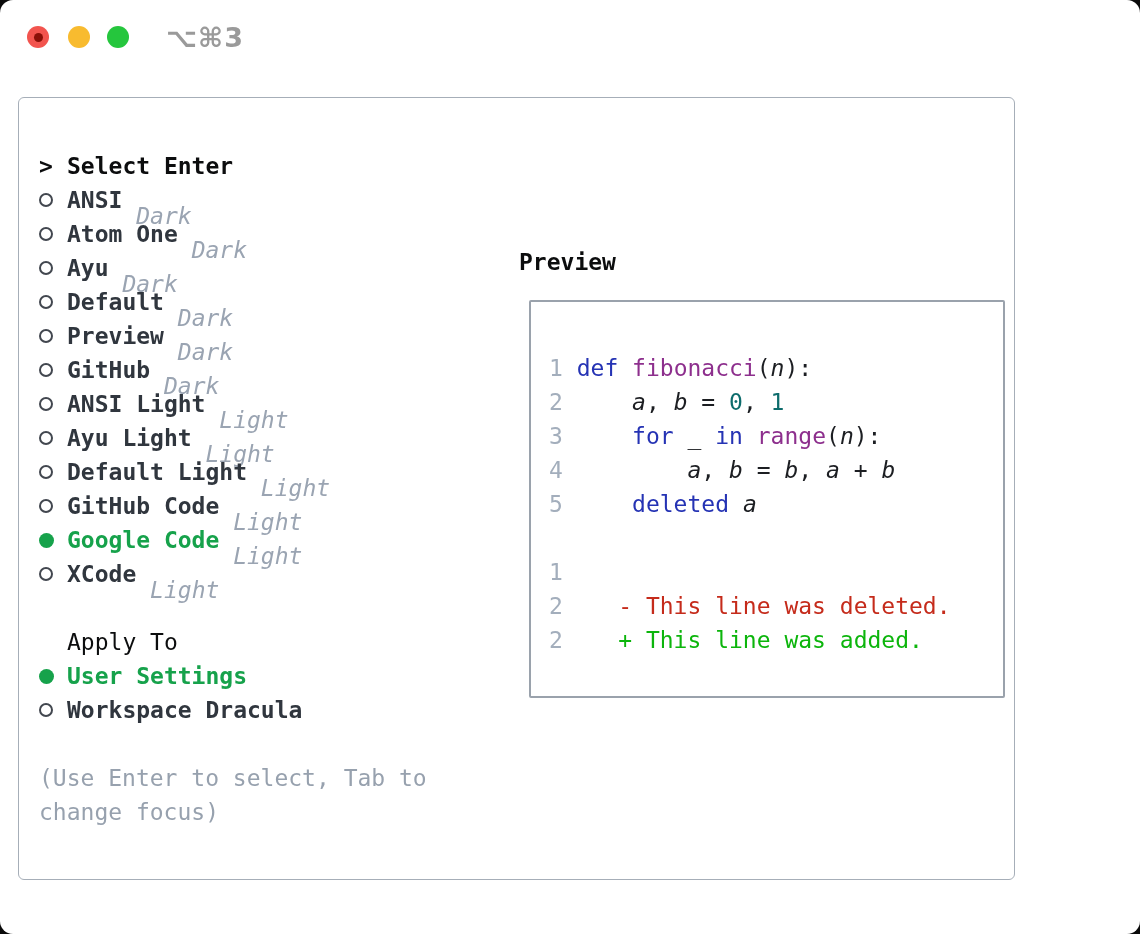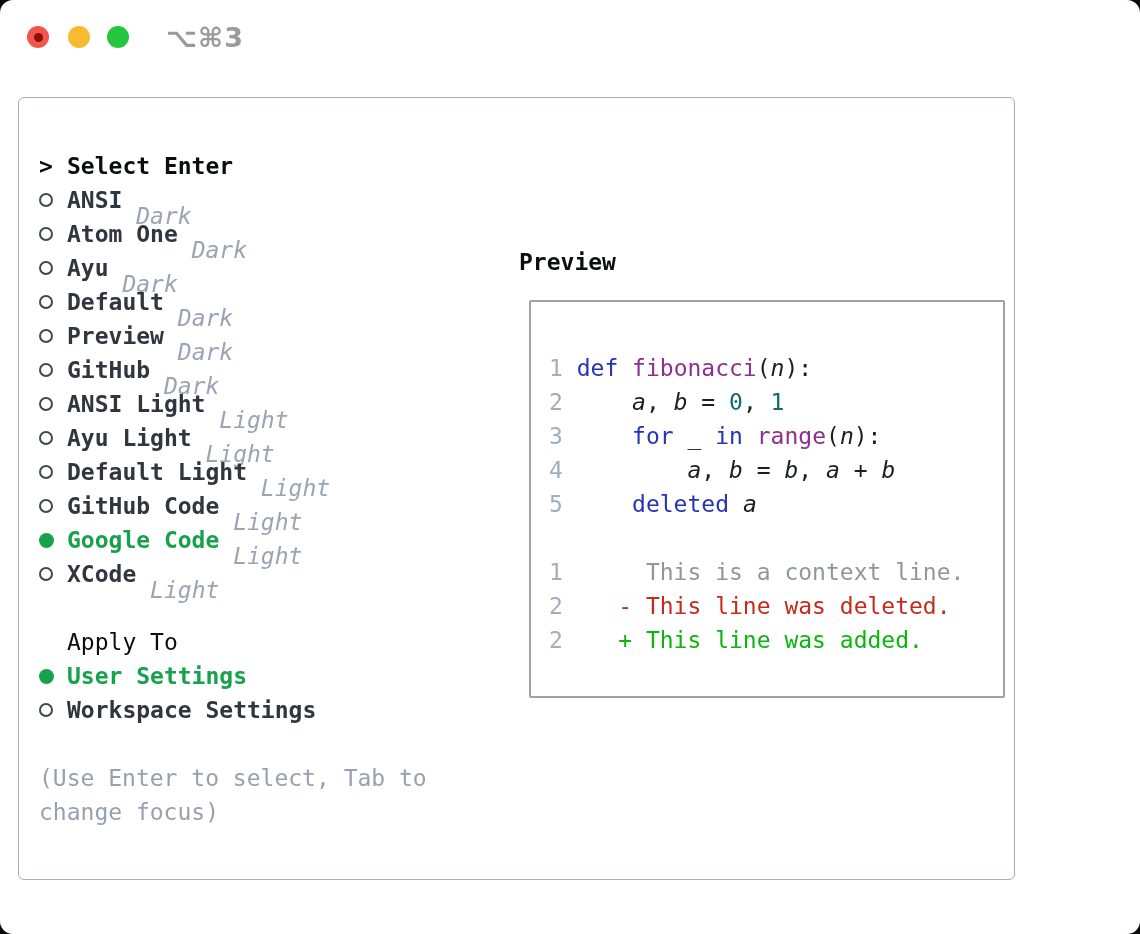--- a/index.html
+++ b/index.html
@@ -76,36 +76,36 @@
           <div class="row theme-row"><span class="mark"><span class="ring"></span></span><span class="tname">GitHub Code</span><span class="ttag">Light</span></div>
           <div class="row theme-row sel"><span class="mark"><span class="dot"></span></span><span class="tname">Google Code</span><span class="ttag">Light</span></div>
           <div class="row theme-row"><span class="mark"><span class="ring"></span></span><span class="tname">XCode</span><span class="ttag">Light</span></div>
         </div>
       <div class="row"></div>
       <div class="row apply-hdr">
         <span class="mark"></span><span>Apply To</span>
       </div>
       <div id="apply-list">
           <div class="row theme-row sel"><span class="mark"><span class="dot"></span></span><span class="tname">User Settings</span></div>
-          <div class="row theme-row"><span class="mark"><span class="ring"></span></span><span class="tname">Workspace Settings</span></div>
+          <div class="row theme-row"><span class="mark"><span class="ring"></span></span><span class="tname">Workspace Dracula</span></div>
         </div>
       <div class="row"></div>
       <div class="row help">(Use Enter to select, Tab to</div>
       <div class="row help">change focus)</div>
     </div>
 
     <div class="preview-title">Preview</div>
     <div class="preview-box">
       <div class="code" id="code">
           <div class="cline"><span class="lineno">1</span><span class="tok-kw">def</span><span class="tok-pl"> </span><span class="tok-fn">fibonacci</span><span class="tok-pl">(</span><span class="tok-var">n</span><span class="tok-pl">):</span></div>
           <div class="cline"><span class="lineno">2</span><span class="tok-pl">    </span><span class="tok-var">a</span><span class="tok-pl">, </span><span class="tok-var">b</span><span class="tok-pl"> = </span><span class="tok-num">0</span><span class="tok-pl">, </span><span class="tok-num">1</span></div>
           <div class="cline"><span class="lineno">3</span><span class="tok-pl">    </span><span class="tok-kw">for</span><span class="tok-pl"> </span><span class="tok-var">_</span><span class="tok-pl"> </span><span class="tok-kw">in</span><span class="tok-pl"> </span><span class="tok-fn">range</span><span class="tok-pl">(</span><span class="tok-var">n</span><span class="tok-pl">):</span></div>
           <div class="cline"><span class="lineno">4</span><span class="tok-pl">        </span><span class="tok-var">a</span><span class="tok-pl">, </span><span class="tok-var">b</span><span class="tok-pl"> = </span><span class="tok-var">b</span><span class="tok-pl">, </span><span class="tok-var">a</span><span class="tok-pl"> + </span><span class="tok-var">b</span></div>
           <div class="cline"><span class="lineno">5</span><span class="tok-pl">    </span><span class="tok-kw">deleted</span><span class="tok-pl"> </span><span class="tok-var">a</span></div>
           <div class="cline"><span class="lineno"> </span></div>
-          <div class="cline"><span class="lineno">1</span><span class="kind-context">     This is a context line.</span></div>
+          <div class="cline"><span class="lineno">1</span></div>
           <div class="cline"><span class="lineno">2</span><span class="kind-deleted">   - This line was deleted.</span></div>
           <div class="cline"><span class="lineno">2</span><span class="kind-added">   + This line was added.</span></div>
         </div>
     </div>
 
   </div>
 </div>
 
 </body></html>

